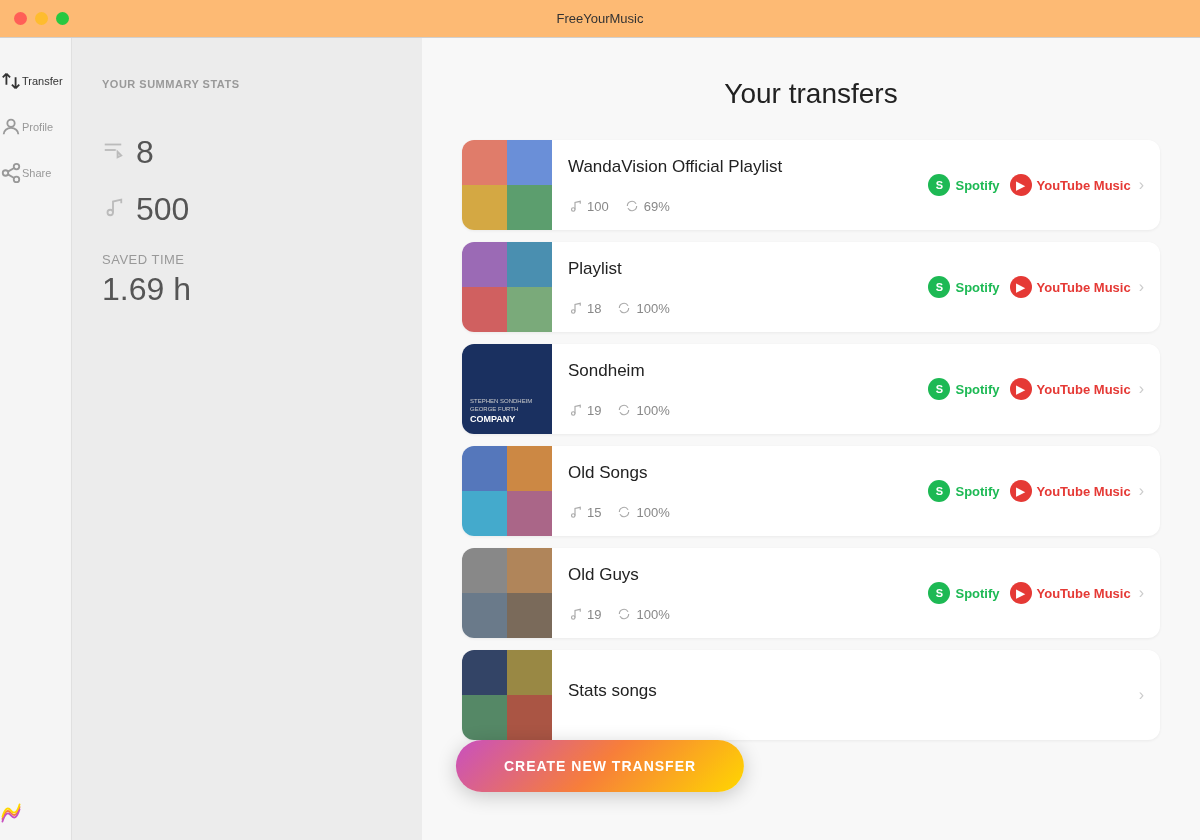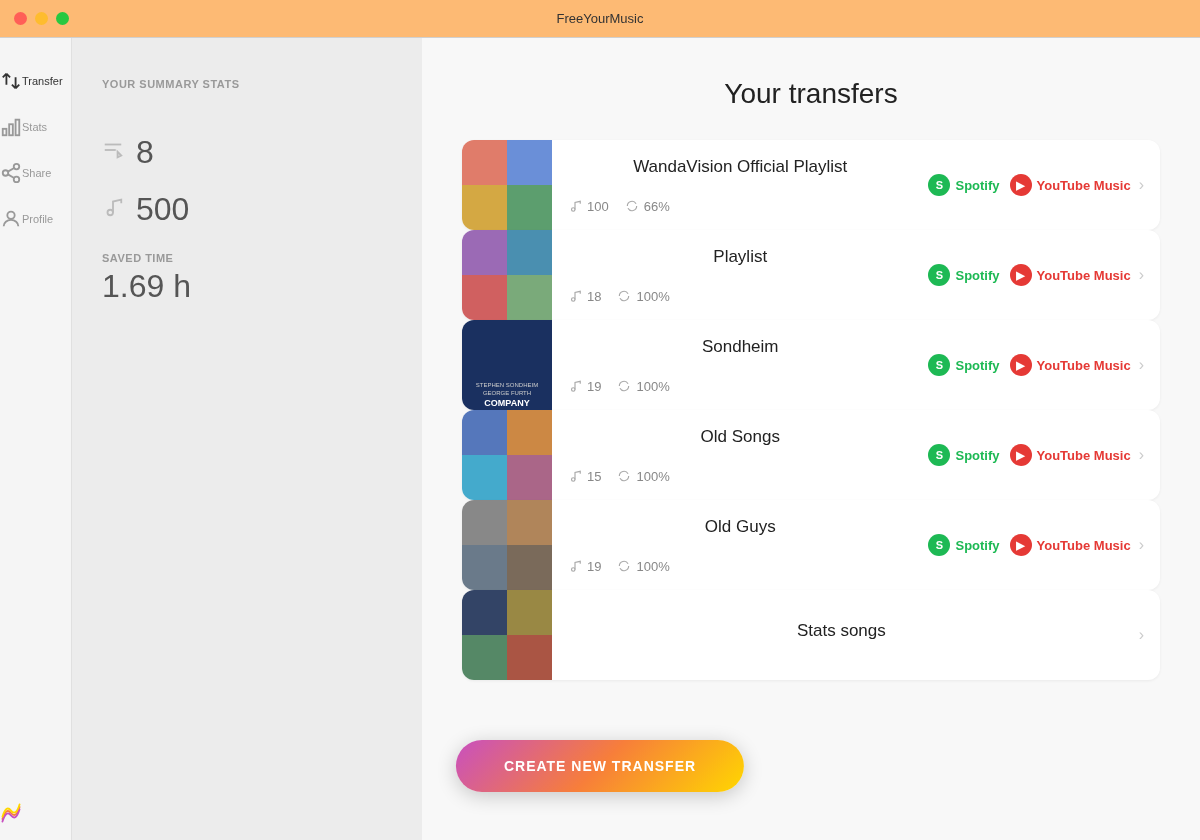--- a/index.html
+++ b/index.html
@@ -106,22 +106,22 @@
     }
     .stat-value {
       font-size: 32px;
       font-weight: 300;
       color: #555;
     }
     .saved-time-section {
       margin-top: 24px;
     }
     .saved-time-label {
-      font-size: 11px;
-      font-weight: 700;
+      font-size: 13px;
+      font-weight: 400;
       color: #999;
       letter-spacing: 0.5px;
     }
     .saved-time-value {
       font-size: 32px;
       font-weight: 300;
       color: #555;
       margin-top: 4px;
     }
 
@@ -137,21 +137,21 @@
       font-weight: 400;
       color: #222;
       text-align: center;
       margin-bottom: 30px;
     }
 
     
     .transfer-list {
       display: flex;
       flex-direction: column;
-      text-align: center;
+      gap: 12px;
     }
     .transfer-item {
       background: white;
       border-radius: 12px;
       display: flex;
       align-items: center;
       padding: 0 16px 0 0;
       overflow: hidden;
       box-shadow: 0 1px 3px rgba(0,0,0,0.06);
       min-height: 90px;
@@ -273,48 +273,40 @@
   <div class="sidebar">
 
     <div class="sidebar-item active">
       <svg viewBox="0 0 24 24" fill="none" stroke="currentColor" stroke-width="2">
         <path d="M7 16V4m0 0L3 8m4-4l4 4"></path>
         <path d="M17 8v12m0 0l4-4m-4 4l-4-4"></path>
       </svg>
       <span>Transfer</span>
     </div>
 
+
     <div class="sidebar-item">
       <svg viewBox="0 0 24 24" fill="none" stroke="currentColor" stroke-width="2">
-        <rect x="3" y="14" width="4" height="7"></rect>
-        <rect x="10" y="9" width="4" height="12"></rect>
-        <rect x="17" y="4" width="4" height="17"></rect>
+        <circle cx="12" cy="8" r="4"></circle>
+        <path d="M4 20c0-4 3.6-7 8-7s8 3 8 7"></path>
       </svg>
-      <span>Stats</span>
+      <span>Profile</span>
     </div>
 
     <div class="sidebar-item">
       <svg viewBox="0 0 24 24" fill="none" stroke="currentColor" stroke-width="2">
         <circle cx="18" cy="5" r="3"></circle>
         <circle cx="6" cy="12" r="3"></circle>
         <circle cx="18" cy="19" r="3"></circle>
         <line x1="8.59" y1="13.51" x2="15.42" y2="17.49"></line>
         <line x1="15.41" y1="6.51" x2="8.59" y2="10.49"></line>
       </svg>
       <span>Share</span>
     </div>
 
-    <div class="sidebar-item">
-      <svg viewBox="0 0 24 24" fill="none" stroke="currentColor" stroke-width="2">
-        <circle cx="12" cy="8" r="4"></circle>
-        <path d="M4 20c0-4 3.6-7 8-7s8 3 8 7"></path>
-      </svg>
-      <span>Profile</span>
-    </div>
-
     <div class="sidebar-item sidebar-logo">
       <svg width="36" height="36" viewBox="0 0 36 36">
         <path d="M4 28 Q10 8 18 18 Q26 28 32 8" stroke="#f77e3a" stroke-width="3" fill="none" stroke-linecap="round"></path>
         <path d="M4 32 Q10 12 18 22 Q26 32 32 12" stroke="#c850c0" stroke-width="3" fill="none" stroke-linecap="round"></path>
         <path d="M4 24 Q10 4 18 14 Q26 24 32 4" stroke="#ffd700" stroke-width="3" fill="none" stroke-linecap="round"></path>
       </svg>
     </div>
 
   </div>
 
@@ -368,21 +360,21 @@
                   <circle cx="9" cy="18" r="3"></circle>
                   <path d="M12 18V6l9-2v4"></path>
                 </svg>
               <span>100</span>
             </span>
             <span class="meta-item">
               <svg width="14" height="14" viewBox="0 0 24 24" fill="none" stroke="#aaa" stroke-width="2">
                   <path d="M4 12a8 8 0 0114.93-4"></path>
                   <path d="M20 12a8 8 0 01-14.93 4"></path>
                 </svg>
-              <span>66%</span>
+              <span>69%</span>
             </span>
           </div>
         </div>
         <div class="transfer-services">
           <div class="service-badge spotify">
             <div class="service-icon spotify-icon">S</div>
             <span>Spotify</span>
           </div>
           <div class="service-badge ytmusic">
             <div class="service-icon ytmusic-icon">▶</div>
@@ -425,21 +417,21 @@
           </div>
           <div class="service-badge ytmusic">
             <div class="service-icon ytmusic-icon">▶</div>
             <span>YouTube Music</span>
           </div>
         </div>
         <span class="chevron">›</span>
       </div>
 
       <div class="transfer-item">
-        <div style="width:90px;height:90px;background:#1a3060;flex-shrink:0;display:flex;flex-direction:column;justify-content:flex-end;padding:0;position:relative;">
+        <div style="width:90px;height:90px;background:#1a3060;flex-shrink:0;display:flex;flex-direction:column;justify-content:flex-end;padding:8px;position:relative;">
           <div style="font-size:6px;color:#ccc;text-transform:uppercase;line-height:1.4;">STEPHEN SONDHEIM<br>GEORGE FURTH<br><span style="font-size:9px;color:white;font-weight:bold;">COMPANY</span></div>
         </div>
         <div class="transfer-info">
           <div class="transfer-name">Sondheim</div>
           <div class="transfer-meta">
             <span class="meta-item">
               <svg width="14" height="14" viewBox="0 0 24 24" fill="none" stroke="#aaa" stroke-width="2">
                   <circle cx="9" cy="18" r="3"></circle>
                   <path d="M12 18V6l9-2v4"></path>
                 </svg>

